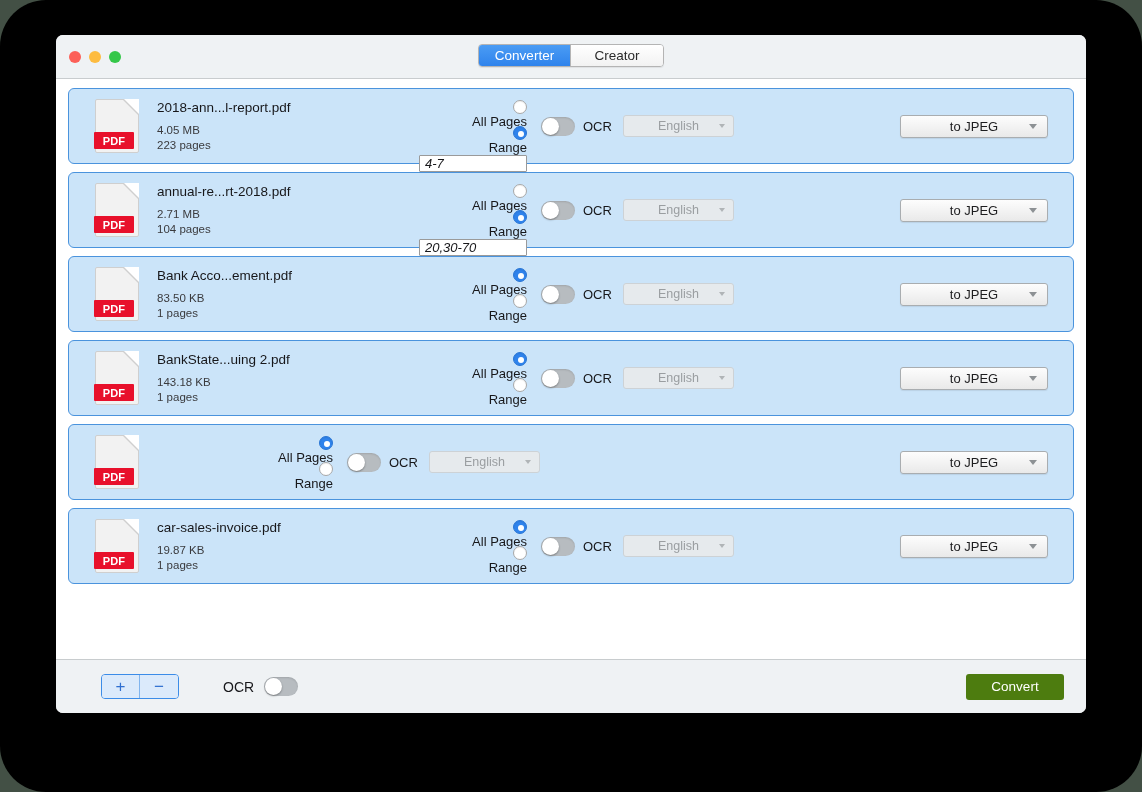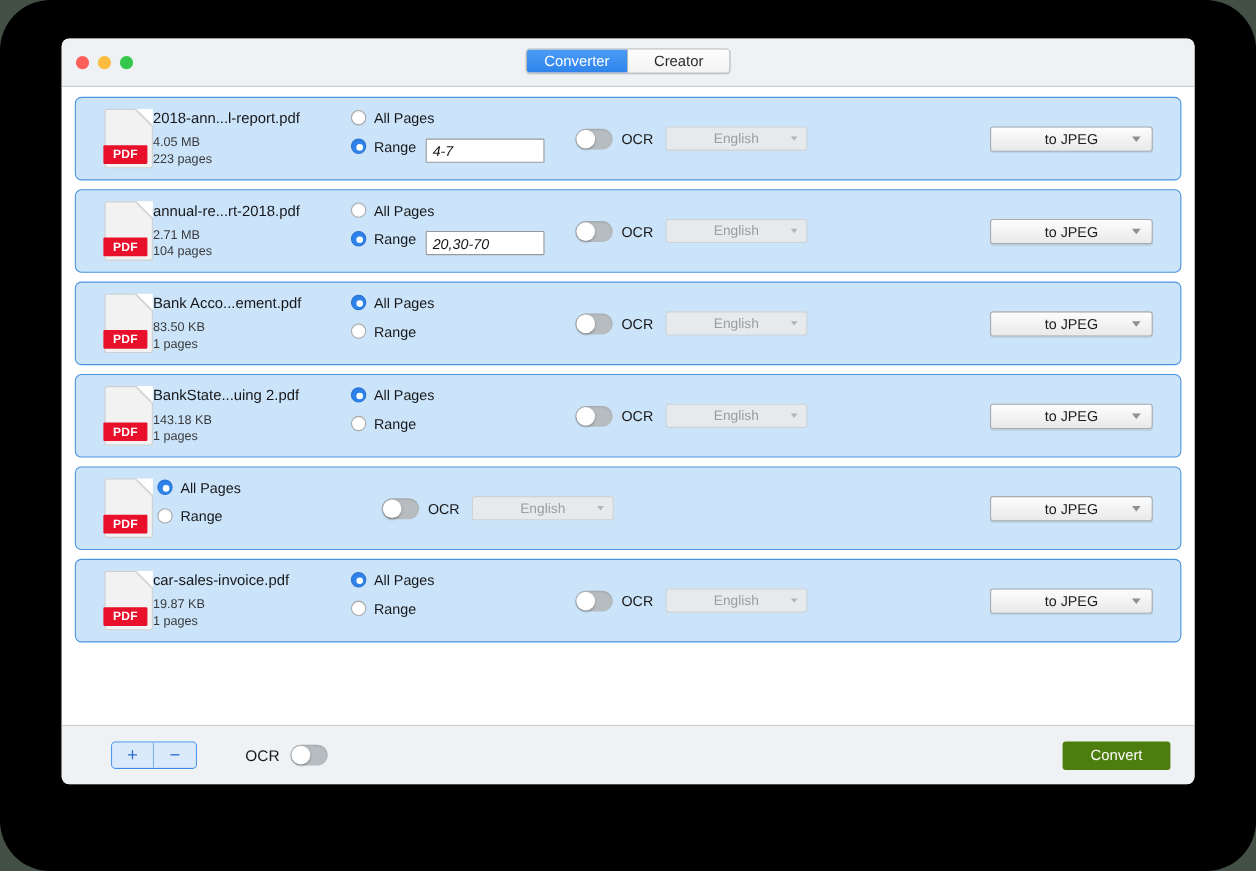--- a/index.html
+++ b/index.html
@@ -134,20 +134,21 @@
     font-weight: bold;
     letter-spacing: 0.2px;
     display: flex;
     align-items: center;
     justify-content: center;
     border-radius: 1px;
   }
 
   
   .meta {
+    margin-left: 18px;
     width: 176px;
     flex: 0 0 auto;
   }
   .fname {
     font-size: 13.5px;
     color: #17171a;
     margin-bottom: 8px;
     white-space: nowrap;
   }
   .fsize, .fpages {
@@ -157,22 +158,23 @@
   }
 
   
   .pages {
     width: 190px;
     margin-left: 4px;
     flex: 0 0 auto;
   }
   .radio-line {
     display: flex;
-    align-items: flex-start;
+    align-items: flex-end;
     height: 26px;
+    flex-direction: column;
   }
   .radio {
     width: 14px; height: 14px;
     border-radius: 50%;
     background: #ffffff;
     border: 1px solid #a8a8a8;
     flex: 0 0 auto;
     position: relative;
     box-shadow: inset 0 1px 1px rgba(0,0,0,0.06);
   }
@@ -231,21 +233,21 @@
     background: #ffffff;
     box-shadow: 0 1px 2px rgba(0,0,0,0.35);
   }
   .ocr-label {
     font-size: 13px;
     color: #17171a;
     margin-left: 8px;
     font-weight: 500;
   }
   .lang-select {
-    width: 129px;
+    width: 111px;
     height: 22px;
     margin-left: 11px;
     background: #e6eaed;
     border: 1px solid #cdd2d6;
     border-radius: 3px;
     display: flex;
     align-items: center;
     justify-content: center;
     position: relative;
     font-size: 12.5px;

